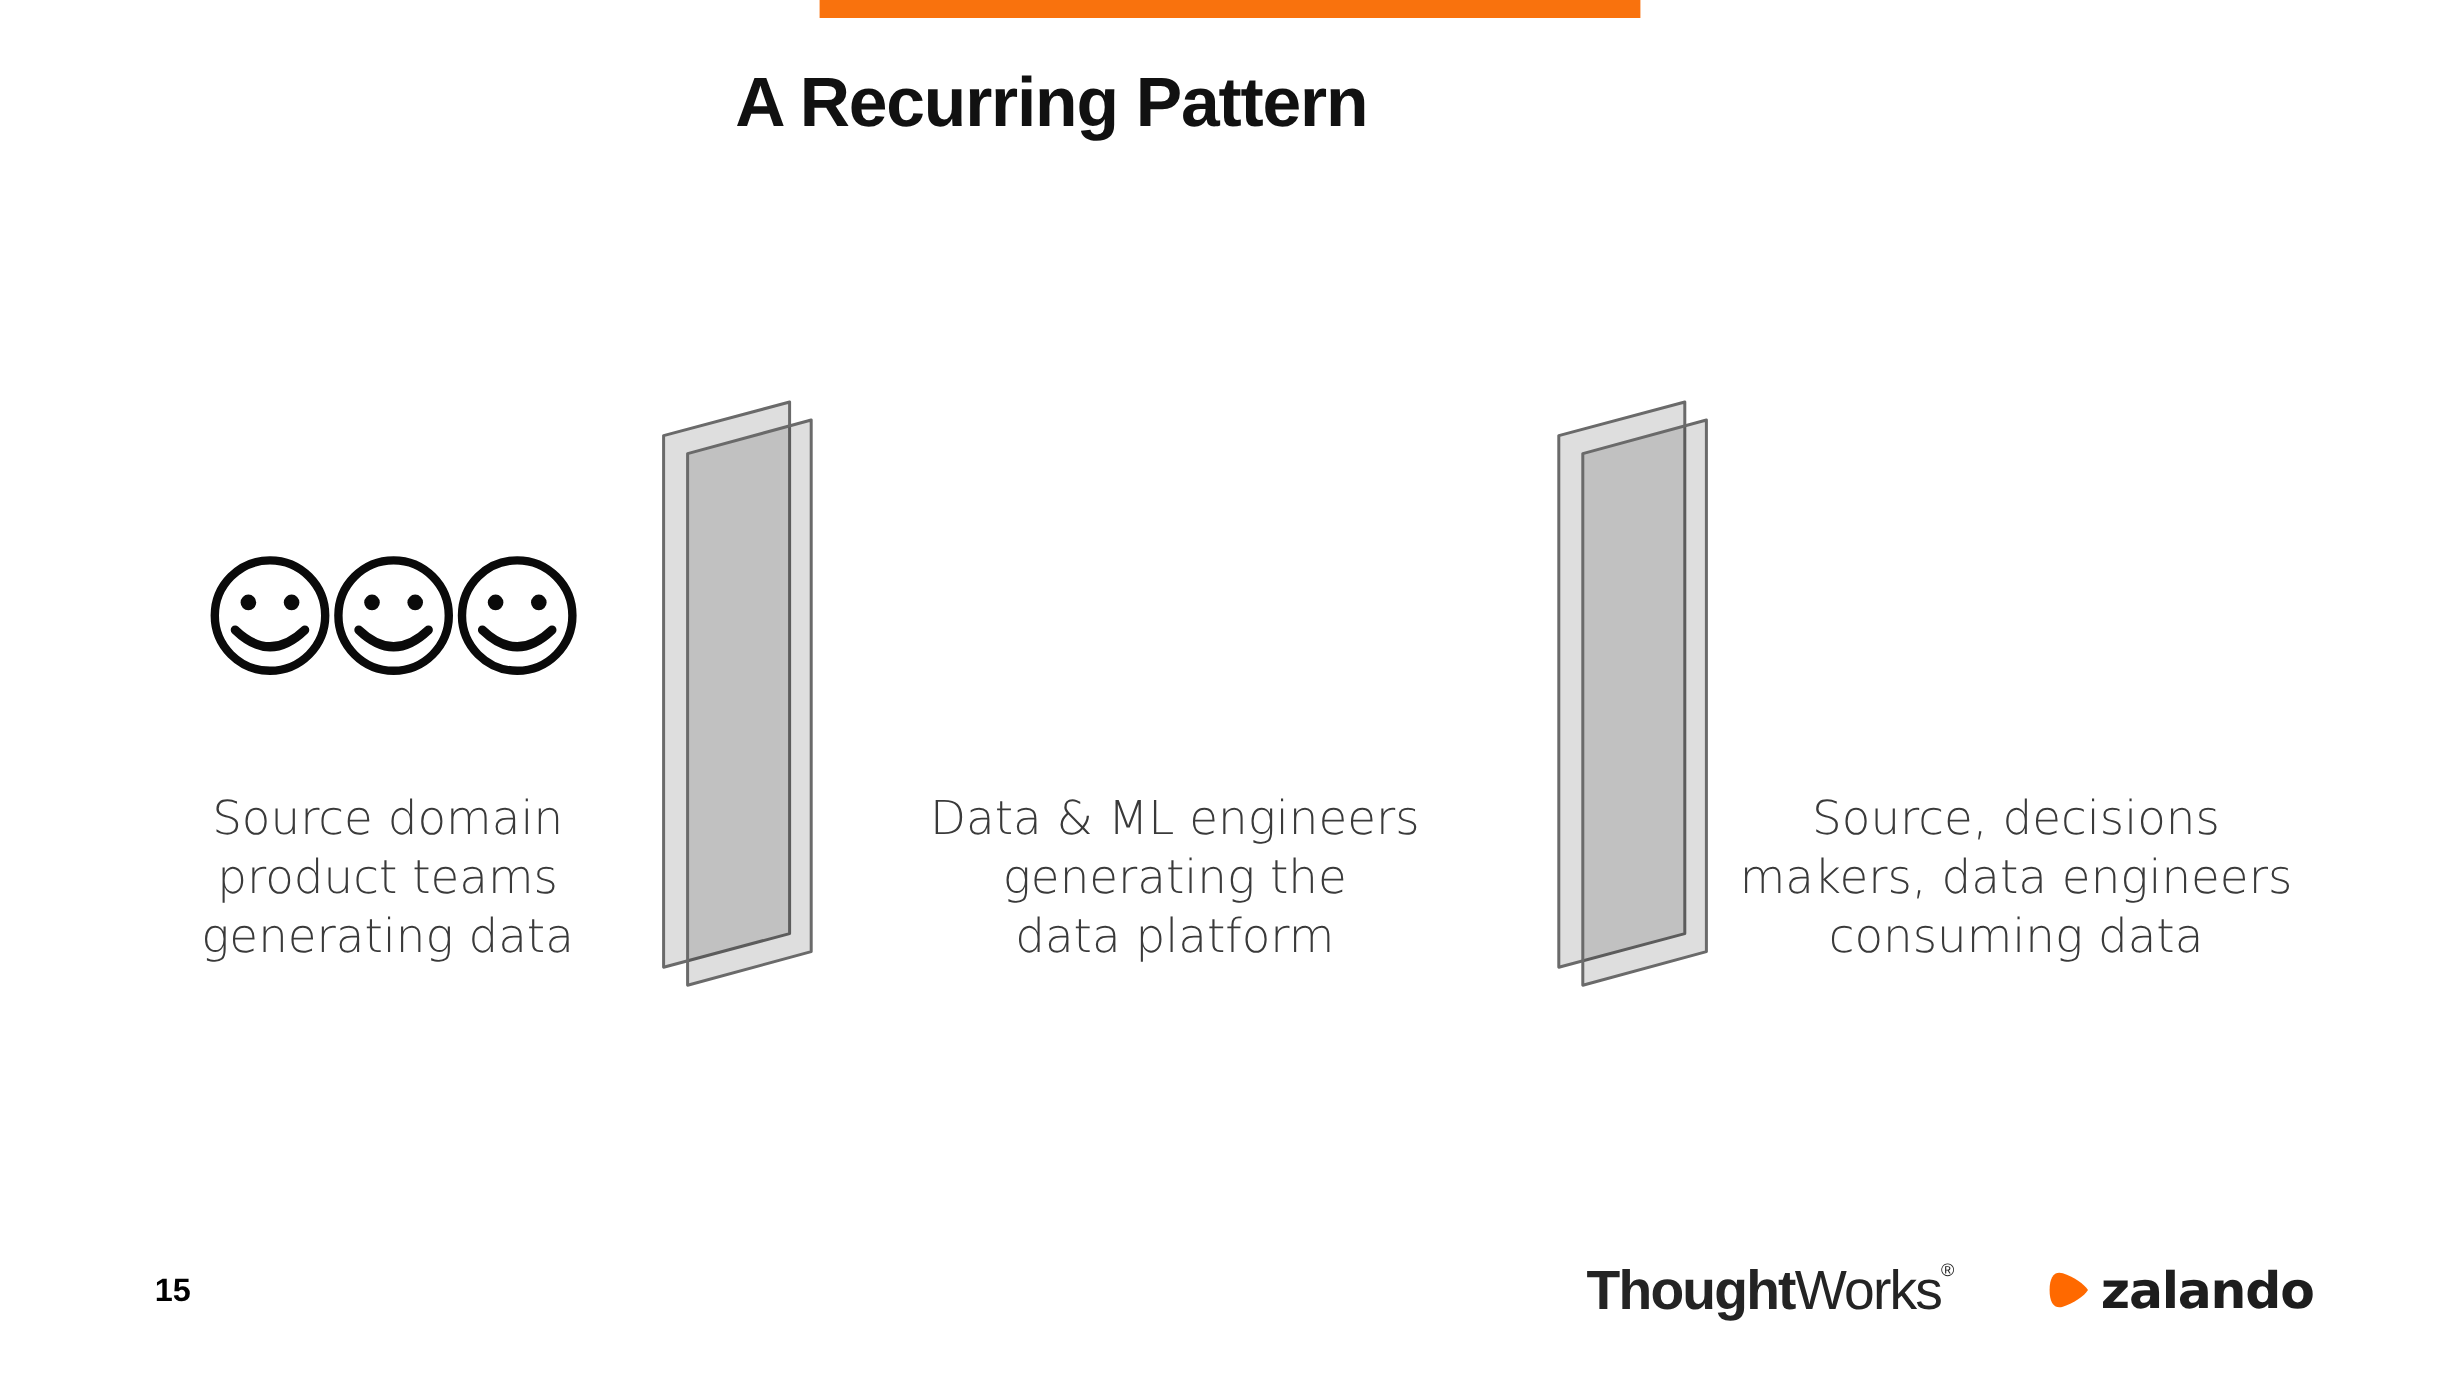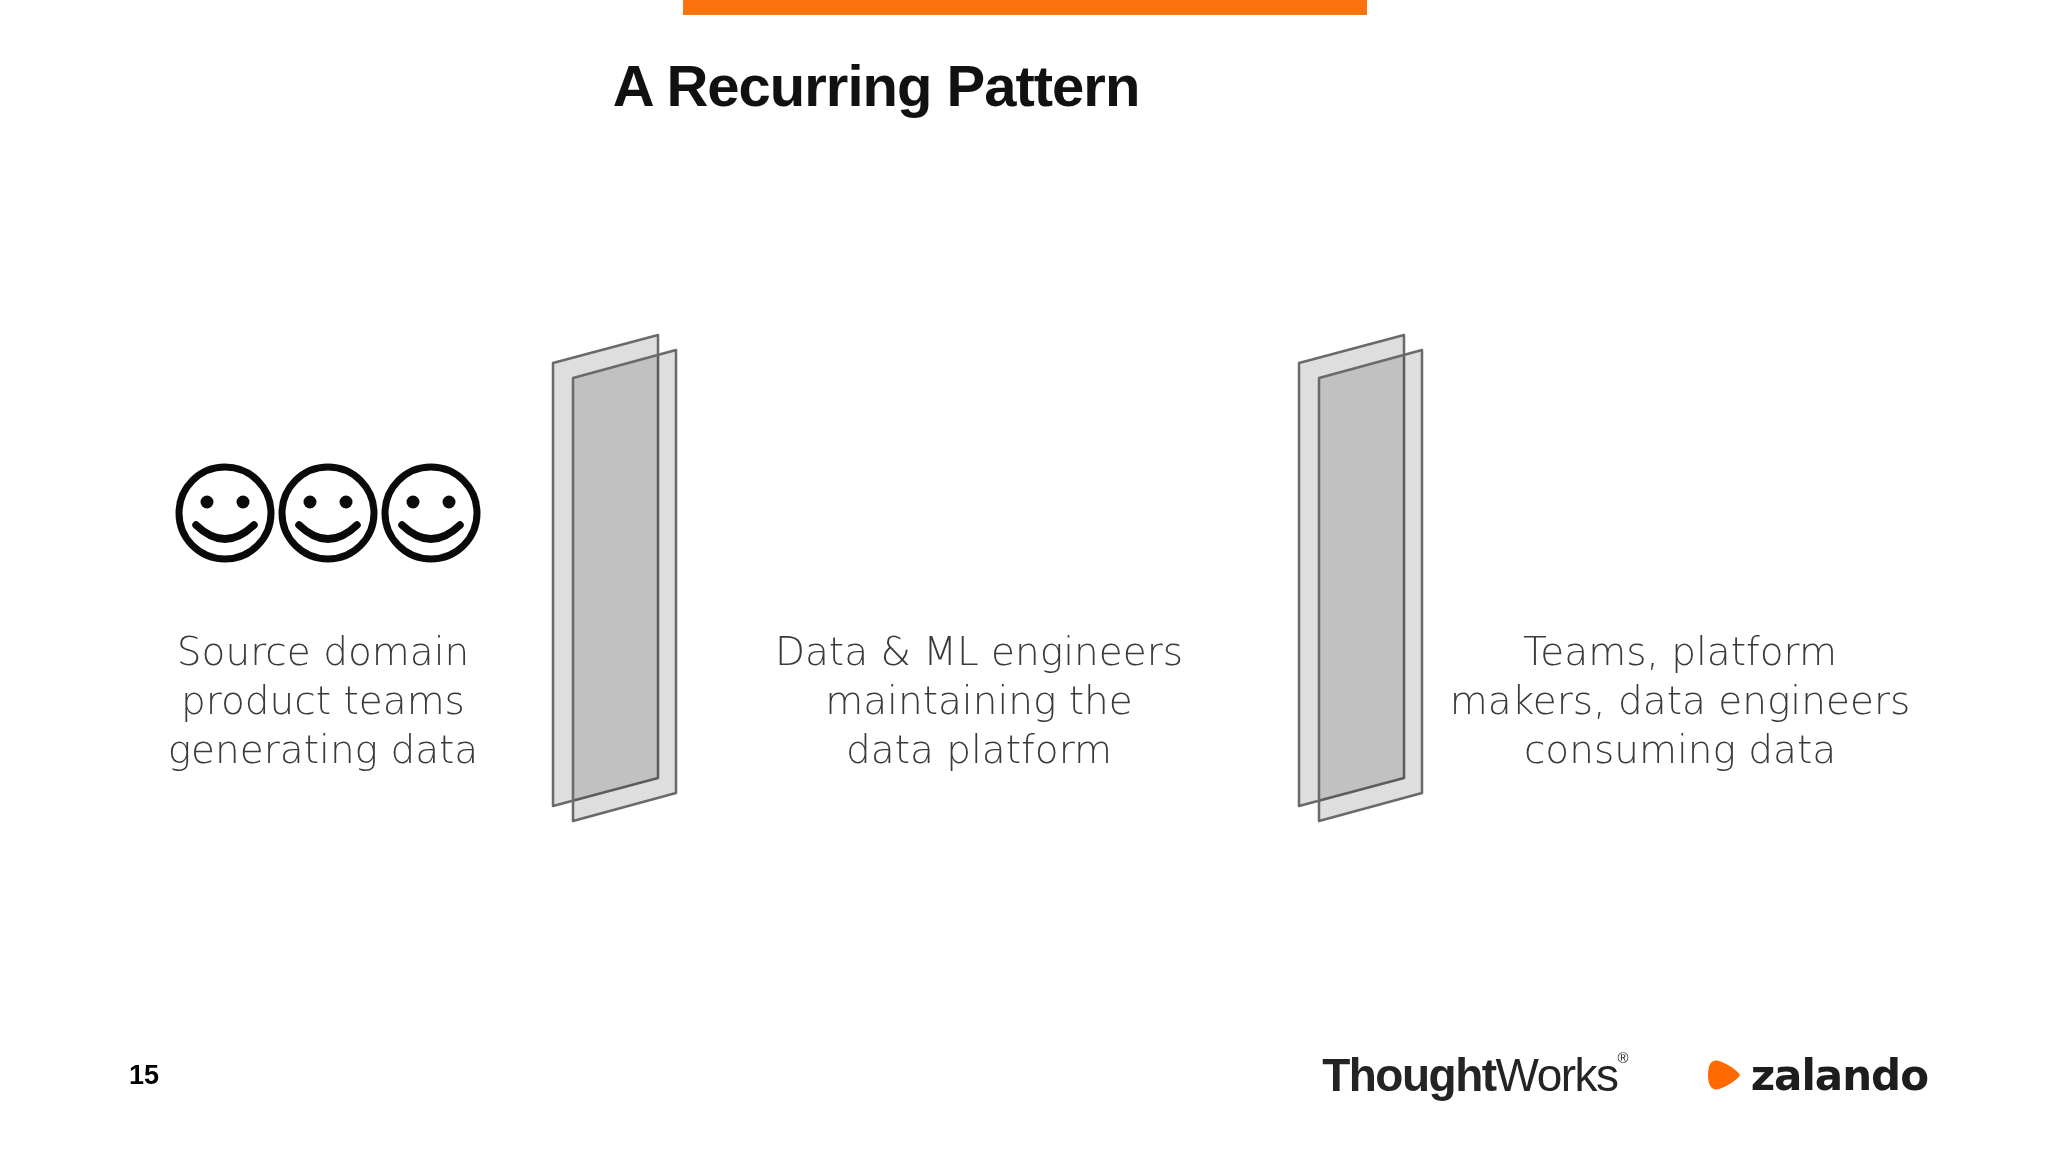--- a/index.html
+++ b/index.html
@@ -29,21 +29,21 @@
     left:175px; top:462px;
   }
   .divider {
     position:absolute;
     top:330px;
   }
   .divider.left  { left:548px; }
   .divider.right { left:1294px; }
   .caption {
     position:absolute;
-    top:627px; width:520px;
+    top:658px; width:520px;
     text-align:center;
     font-family:"DejaVu Sans","Liberation Sans",sans-serif;
     font-weight:300;
     font-size:39px; line-height:49px;
     color:#3A3A3A;
   }
   .caption.c1 { left:63px; }
   .caption.c2 { left:719px; }
   .caption.c3 { left:1420px; }
   .caption span { display:block; }
@@ -114,25 +114,25 @@
     <polygon points="25,48 128,20 128,463 25,491" fill="rgba(0,0,0,0.13)" stroke="#6A6A6A" stroke-width="2.5" stroke-linejoin="round"></polygon>
   </svg>
 
   <div class="caption c1">
     <span>Source domain</span>
     <span>product teams</span>
     <span>generating data</span>
   </div>
   <div class="caption c2">
     <span>Data &amp; ML engineers</span>
-    <span>maintaining the</span>
+    <span>generating the</span>
     <span>data platform</span>
   </div>
   <div class="caption c3">
-    <span>Teams, platform</span>
+    <span>Source, decisions</span>
     <span>makers, data engineers</span>
     <span>consuming data</span>
   </div>
 
   <div class="page-number">15</div>
 
   <div class="footer-logos">
     <div class="tw-logo"><span class="tw-bold">Thought</span><span class="tw-reg">Works</span><span class="tw-r">®</span></div>
     <div class="zalando-logo">
       <svg width="41" height="40" viewBox="0 0 41 40">

